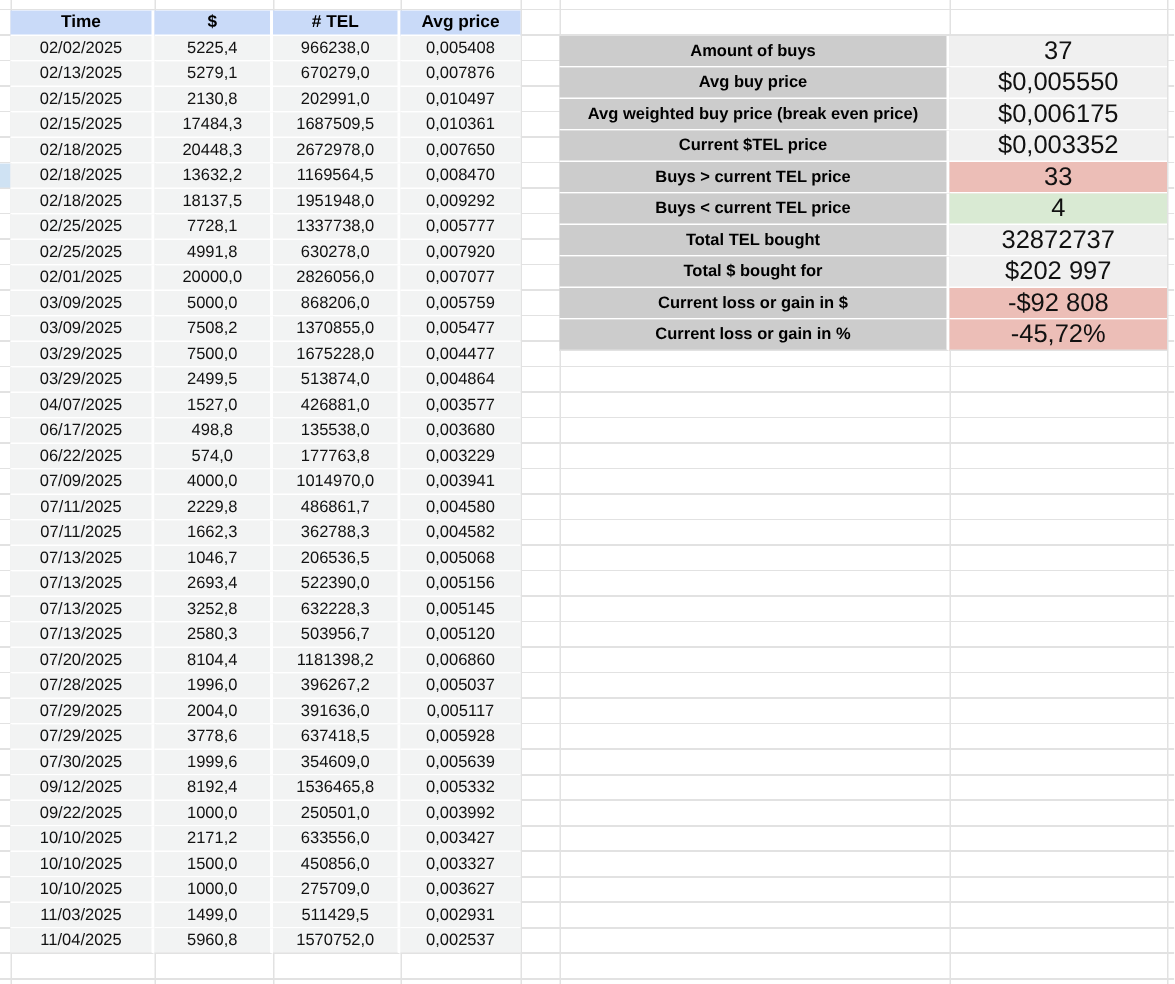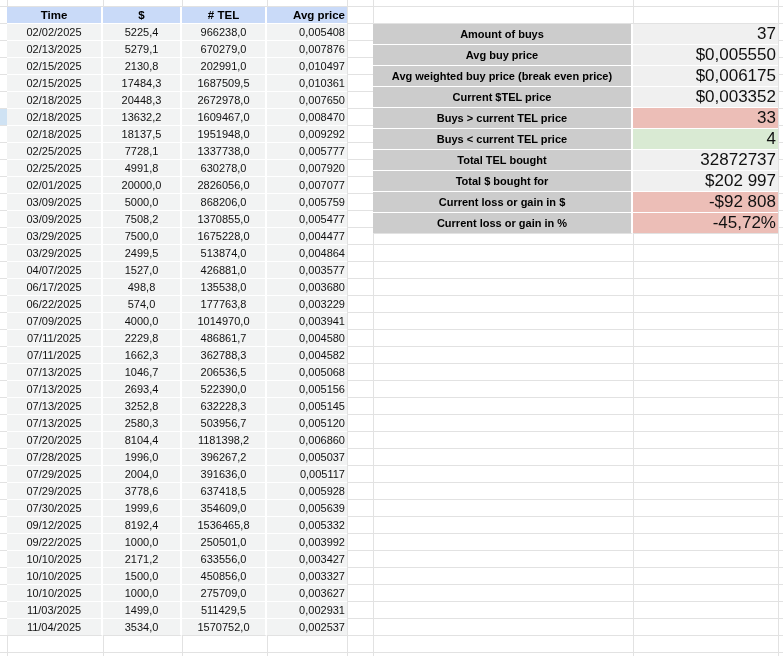--- a/index.html
+++ b/index.html
@@ -35,21 +35,21 @@
     box-sizing: border-box;
     height: 17px;
     padding: 0 2px;
     text-align: center;
     vertical-align: middle;
     white-space: nowrap;
     overflow: hidden;
     border-right: 2px solid #fff;
     border-bottom: 1px solid #fff;
   }
-  td:last-child, th:last-child { border-right: none; text-align: right; }
+  td:last-child, th:last-child { border-right: none; }
 
   .buys-table { position: absolute; left: 7px; top: 7px; width: 340px; }
   .buys-table th {
     background: var(--header-fill);
     font-size: 11.5px;
     font-weight: 700;
     color: #000;
     margin-left: 21px;
   }
   .buys-table td {
@@ -128,21 +128,21 @@
         </tr>
         <tr>
           <td>02/18/2025</td>
           <td>20448,3</td>
           <td>2672978,0</td>
           <td>0,007650</td>
         </tr>
         <tr>
           <td>02/18/2025</td>
           <td>13632,2</td>
-          <td>1609467,0</td>
+          <td>1169564,5</td>
           <td>0,008470</td>
         </tr>
         <tr>
           <td>02/18/2025</td>
           <td>18137,5</td>
           <td>1951948,0</td>
           <td>0,009292</td>
         </tr>
         <tr>
           <td>02/25/2025</td>
@@ -307,21 +307,21 @@
           <td>0,003627</td>
         </tr>
         <tr>
           <td>11/03/2025</td>
           <td>1499,0</td>
           <td>511429,5</td>
           <td>0,002931</td>
         </tr>
         <tr>
           <td>11/04/2025</td>
-          <td>3534,0</td>
+          <td>5960,8</td>
           <td>1570752,0</td>
           <td>0,002537</td>
         </tr>
       </tbody>
   </table>
 
   <table class="summary-table">
     <colgroup>
       <col style="width:260px">
         <col style="width:145px">

